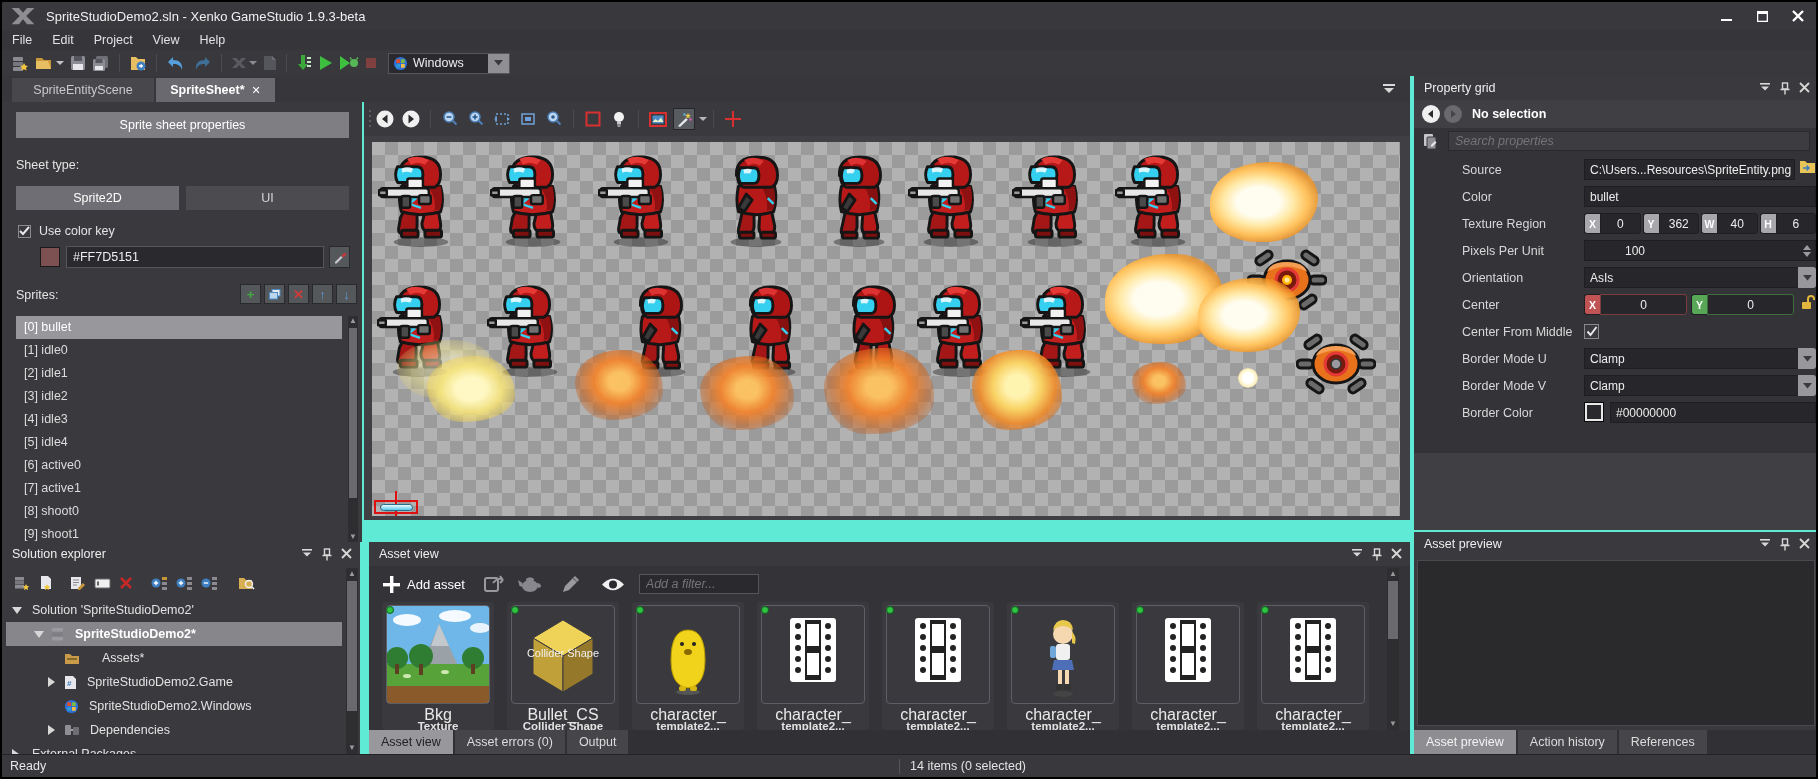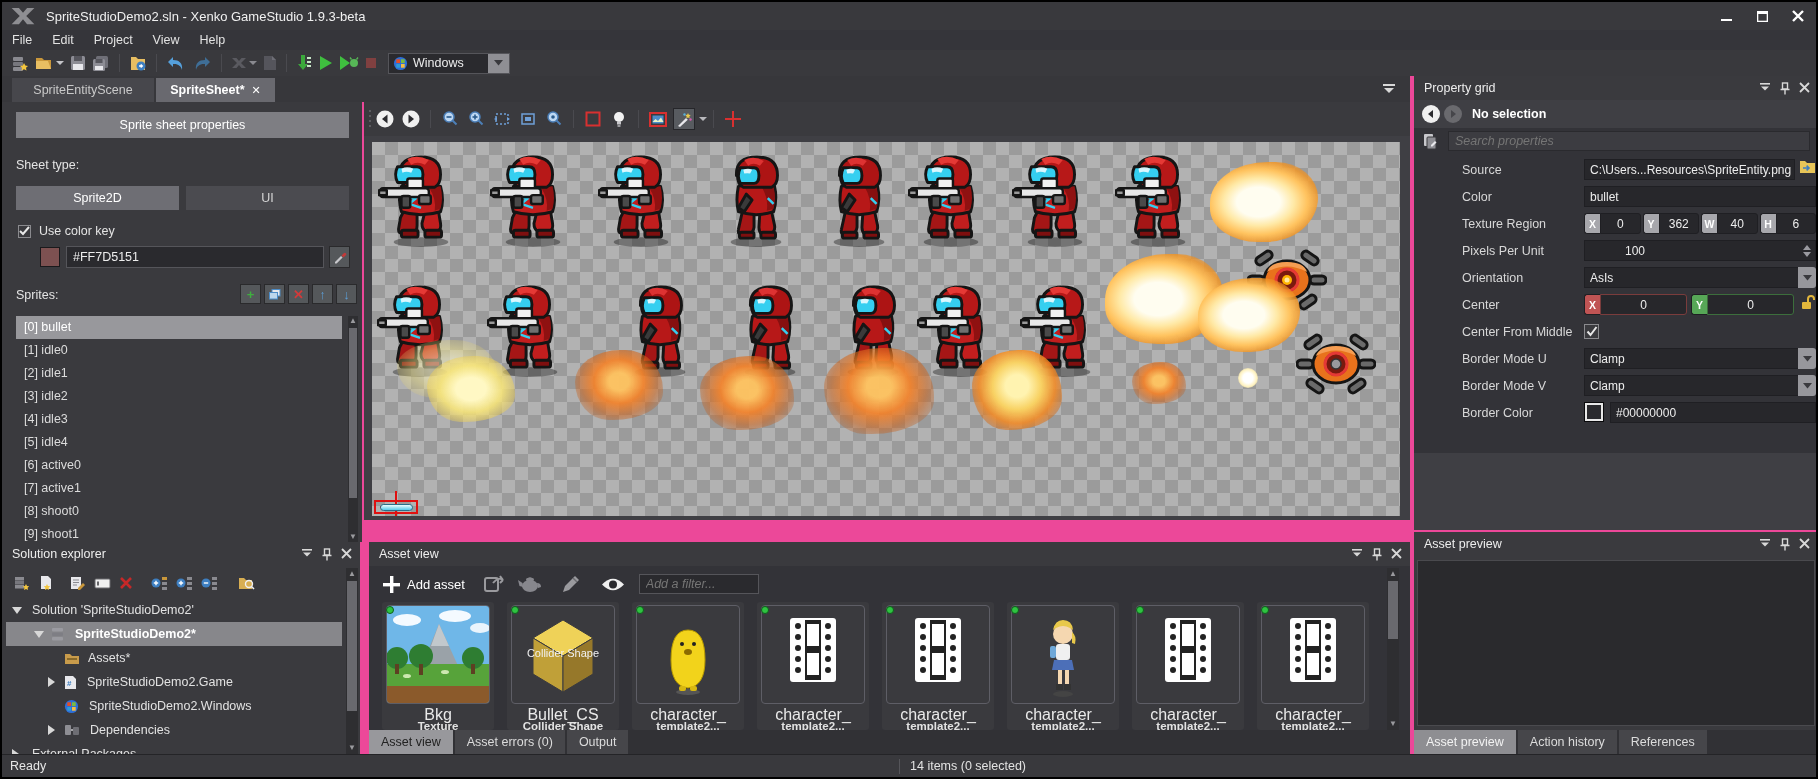--- a/index.html
+++ b/index.html
@@ -1,17 +1,17 @@
 <!DOCTYPE html>
 <html><head>
 <meta charset="utf-8">
 <style>
   html,body{margin:0;padding:0;background:#1b1b1d;}
   *{box-sizing:border-box;}
-  #window{position:relative;width:1818px;height:779px;background:#ec4899;border:2px solid #000;
+  #window{position:relative;width:1818px;height:779px;background:#5eead4;border:2px solid #000;
     font-family:"Liberation Sans",sans-serif;color:#E6E6E6;font-size:12.5px;overflow:hidden;}
   .abs{position:absolute;}
   svg{display:block;}
   .icon{flex:0 0 auto;}
 
   
   .titlebar{left:0;top:0;width:100%;height:28px;background:#39393D;display:flex;align-items:center;}
   .titlebar .title{margin-left:10px;color:#F0F0F0;font-size:13px;}
   .wincontrols{margin-left:auto;display:flex;height:100%;}
   .winbtn{width:36px;height:100%;display:flex;align-items:center;justify-content:center;}
@@ -863,21 +863,21 @@
           <span style="margin-left: 4px;">SpriteStudioDemo2*</span>
         </div>
         <div class="treerow" style="top: 48px;">
           <span style="margin-left: 46px; width: 12px; display: inline-flex;"></span>
           <span style="margin: 0px 6px 0px 4px; display: inline-flex;">
             <svg width="16" height="13" viewBox="0 0 16 13">
               <path d="M1 2 h5 l2 2 h7 v8 H1z" fill="#C89B4B"></path>
               <rect x="3" y="6" width="10" height="2" fill="#8A6A2A"></rect>
             </svg>
           </span>
-          <span style="margin-left: 2px;">Assets*</span>
+          <span style="margin-left: 16px;">Assets*</span>
         </div>
         <div class="treerow" style="top: 72px;">
           <span style="margin-left: 46px; width: 12px; display: inline-flex;">
             <span class="tri-r"></span>
           </span>
           <span style="margin: 0px 6px 0px 4px; display: inline-flex;">
             <svg width="13" height="15" viewBox="0 0 13 15">
               <path d="M1 1 h8 l3 3 v10 H1z" fill="#E8E8EC"></path>
               <text x="3" y="11" font-size="8" font-weight="bold" fill="#3E7FC1" font-family="Liberation Sans,sans-serif">#</text>
             </svg>

